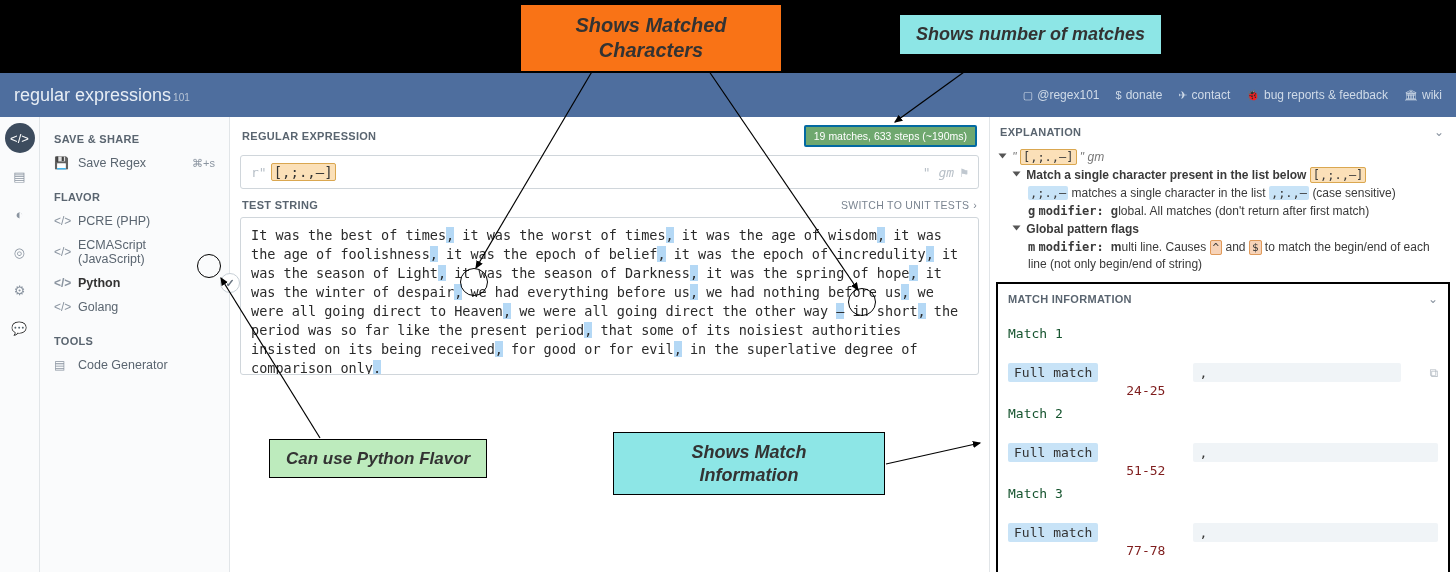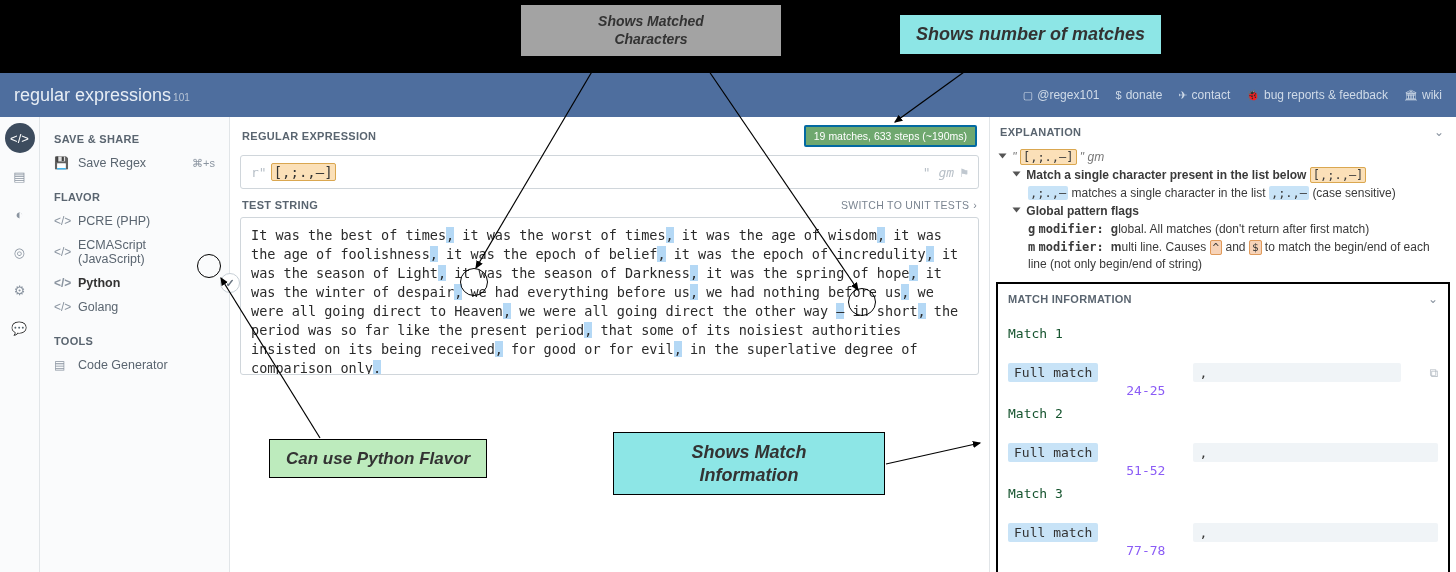--- a/index.html
+++ b/index.html
@@ -203,36 +203,36 @@
 .mi-head .chev { margin-left: auto; color:#8a94a0; font-size:12px; }
 .mi-body {
   padding: 4px 10px;
   font-family: "Menlo", "Consolas", monospace;
   font-size: 13px;
   overflow: hidden;
 }
 .mi-match-label { color: #14532d; margin: 8px 0 6px; }
 .mi-row { display: flex; align-items: center; gap: 28px; margin-bottom: 4px;}
 .mi-full { background: #c8e3f7; padding: 2px 6px; border-radius: 2px; color:#333;}
-.mi-range { color: #8b5cf6; margin-top: 36px; }
+.mi-range { color: #7f1d1d; margin-top: 36px; }
 .mi-val { background: #f0f4f7; padding: 2px 6px; border-radius:2px; flex:1; color:#333;}
 .mi-copy { margin-left: auto; color: #b0b8c0; font-size: 12px; }
 
 .callout {
   position: absolute;
   font-weight: 700;
   font-style: italic;
   font-family: "Helvetica Neue", Arial, sans-serif;
   padding: 8px 16px;
   border: 1.5px solid #000;
   text-align: center;
   z-index: 50;
   line-height: 1.25;
 }
-.callout.pink { background: #a3a3a3; font-size: 14px; }
+.callout.pink { background: #f97316; font-size: 20px; }
 .callout.cyan { background: #8de6e6; font-size: 18px; }
 .callout.green { background: #bdebbd; font-size: 17px; }
 svg.arrows {
   position: absolute;
   top: 0; left: 0;
   width: 1456px; height: 572px;
   pointer-events: none;
   z-index: 40;
 }
 .circle-mark {
@@ -359,28 +359,28 @@
         <span class="tri"></span>
         <b>Match a single character present in the list below</b>
         <span class="chip-orange">[,;.,—]</span>
       </div>
       <div class="exp-row exp-indent2">
         <span class="chip-blue">,;.,—</span>
         <span>matches a single character in the list</span>
         <span class="chip-blue">,;.,—</span>
         <span>(case sensitive)</span>
       </div>
-      <div class="exp-row exp-indent1">
-        <span class="tri"></span>
-        <b>Global pattern flags</b>
-      </div>
       <div class="exp-row exp-indent2">
         <b class="mono">g</b>
         <b class="mono"> <span>modifier:</span> </b>
         <b>g</b><span>lobal. All matches (don't return after first match)</span>
+      </div>
+      <div class="exp-row exp-indent1">
+        <span class="tri"></span>
+        <b>Global pattern flags</b>
       </div>
       <div class="exp-row exp-indent2">
         <b class="mono">m</b>
         <b class="mono"> <span>modifier:</span> </b>
         <b>m</b><span>ulti line. Causes </span><span class="redbox">^</span><span> and </span><span class="redbox">$</span><span> to match the begin/end of each line (not only begin/end of string)</span>
       </div>
     </div>
 
     <div class="match-info-wrap">
       <div class="mi-head">

